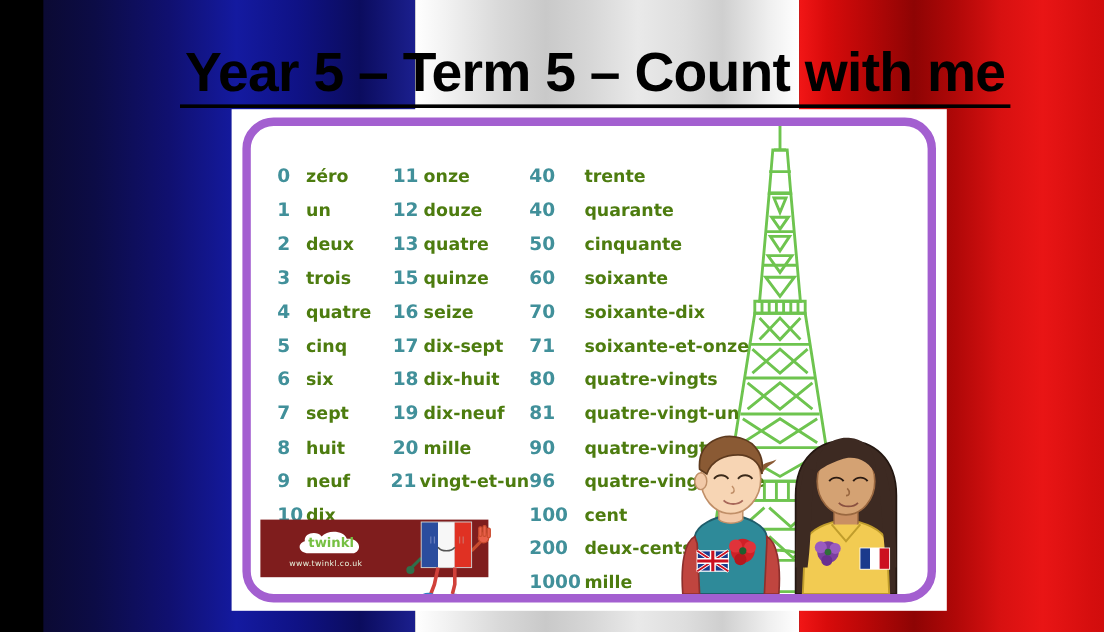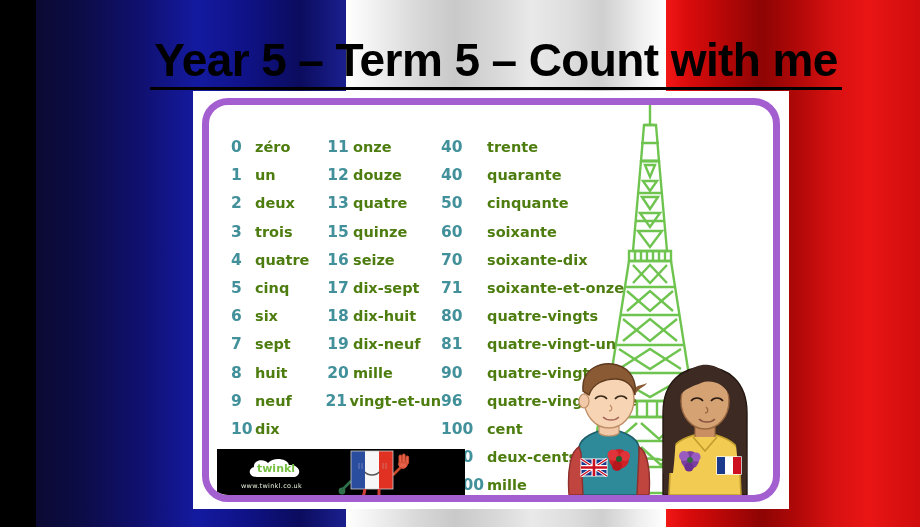--- a/index.html
+++ b/index.html
@@ -152,24 +152,24 @@
     font-size: 14.5px;
     font-family: "DejaVu Sans", sans-serif;
     white-space: nowrap;
     font-weight: bold;
   }
 
   
   .green-bar {
     position: absolute;
     left: 8px;
-    top: 344px;
-    width: 248px;
+    top: 328px;
+    width: 190px;
     height: 48px;
-    background: #000000;
+    background: #7f1d1d;
   }
   .twinkl-cloud {
     position: absolute;
     left: 28px;
     top: 8px;
     width: 62px;
     height: 24px;
   }
   .twinkl-word {
     position: absolute;

